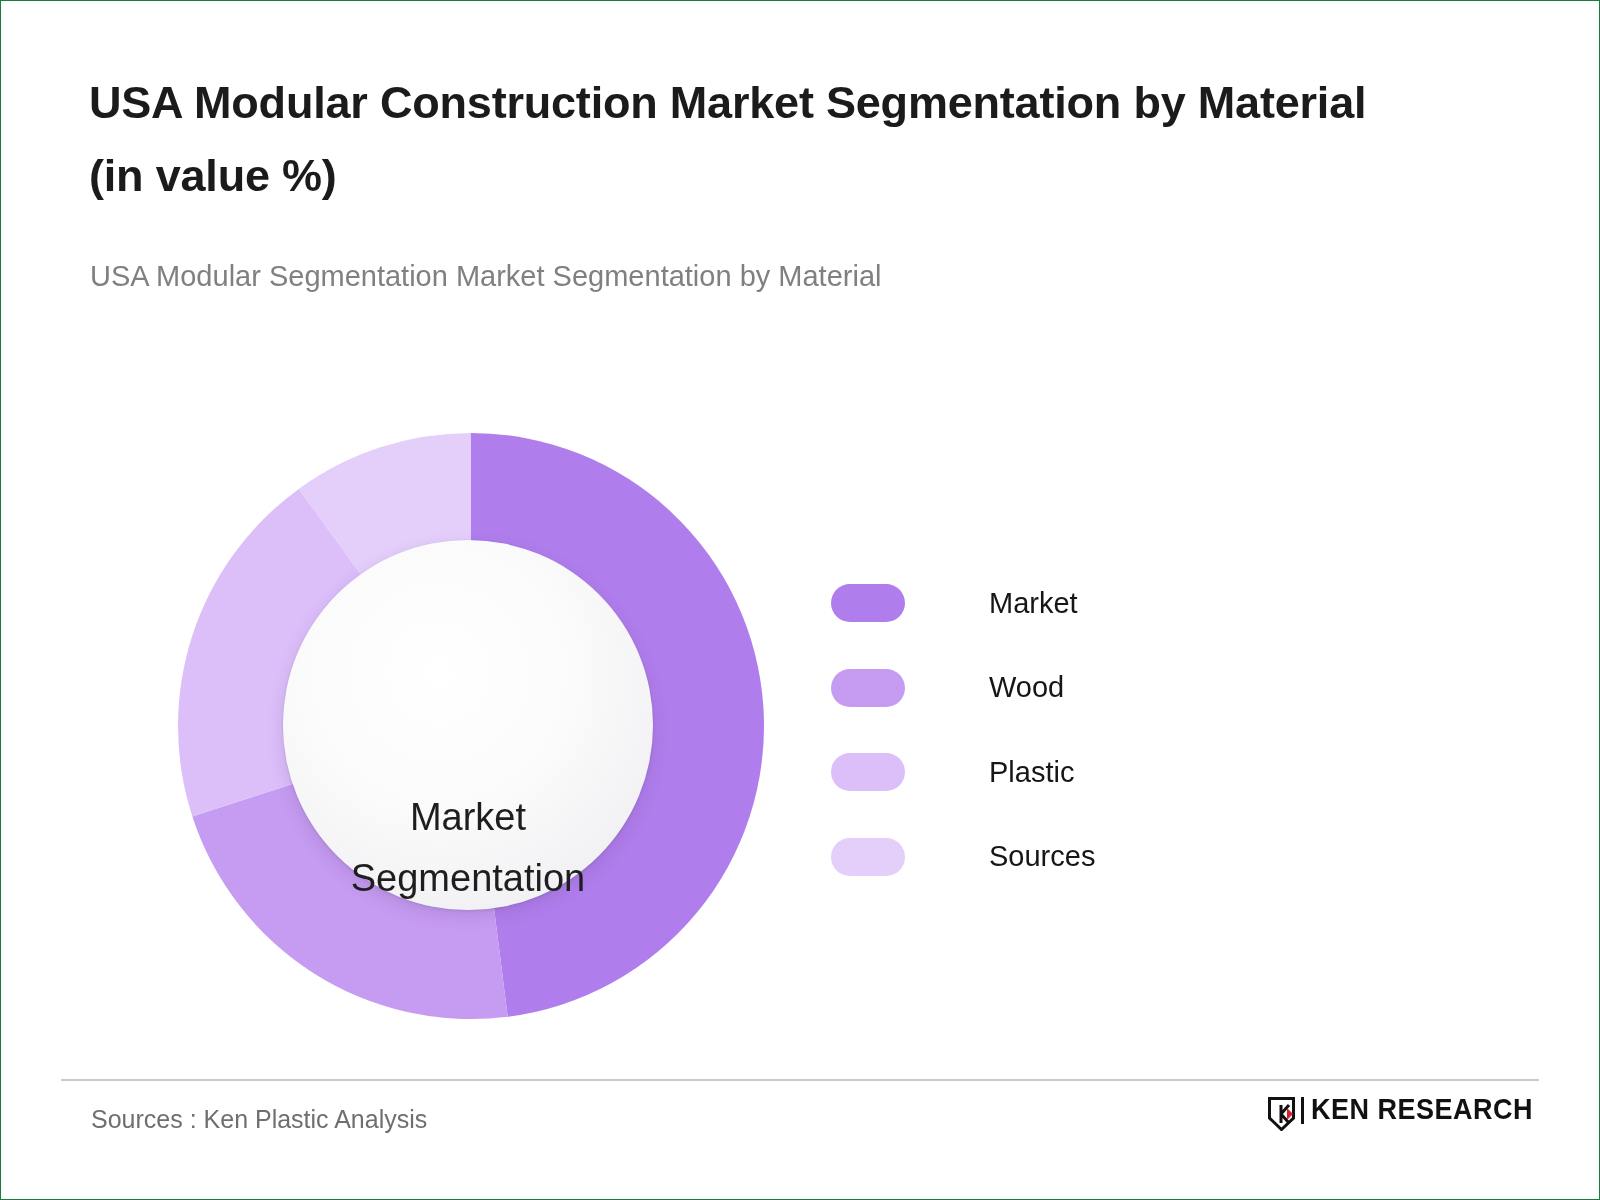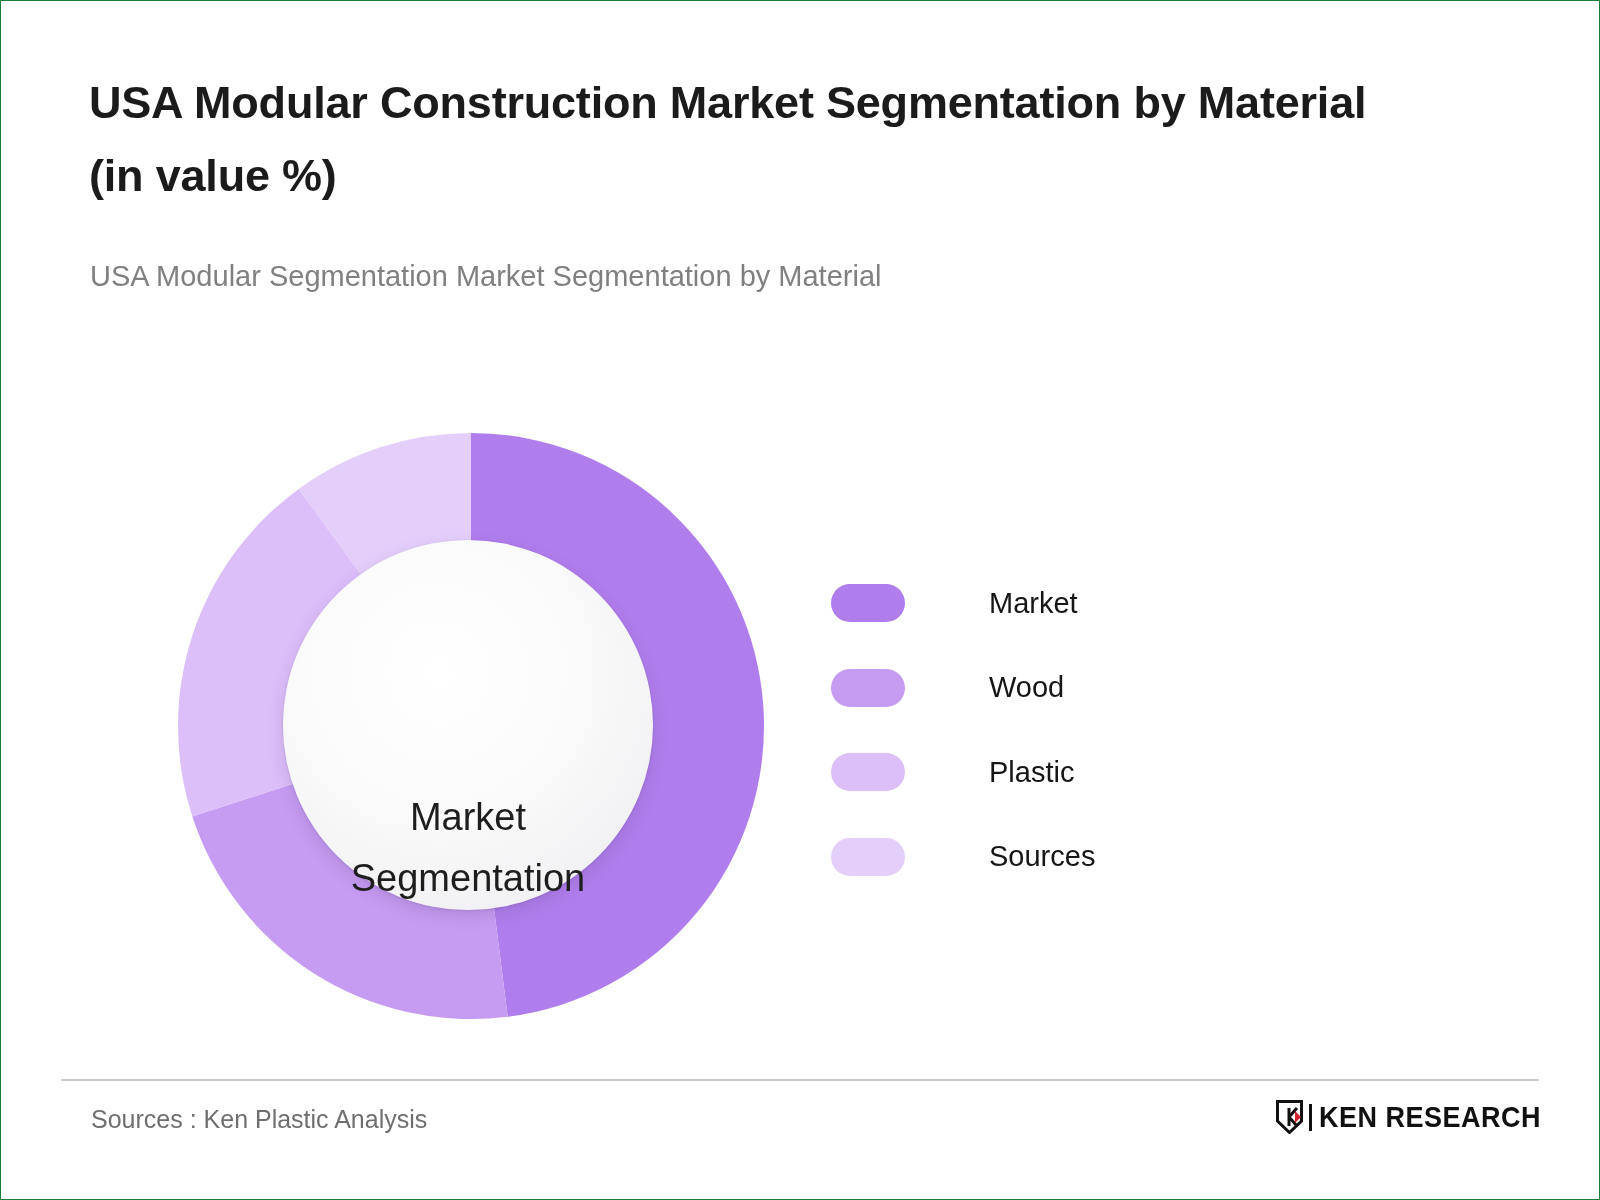--- a/index.html
+++ b/index.html
@@ -119,24 +119,23 @@
   .footer-source {
     position: absolute;
     left: 90px;
     top: 1098px;
     font-size: 25px;
     color: #6f6f6f;
     line-height: 1.62;
   }
   .brand {
     position: absolute;
-    right: 58px;
+    right: 66px;
     top: 1096px;
     display: flex;
-    align-items: center;
     height: 40px;
   }
   .brand-mark {
     position: relative;
     width: 27px;
     height: 34px;
     flex: 0 0 auto;
   }
   .brand-divider {
     width: 3px;

